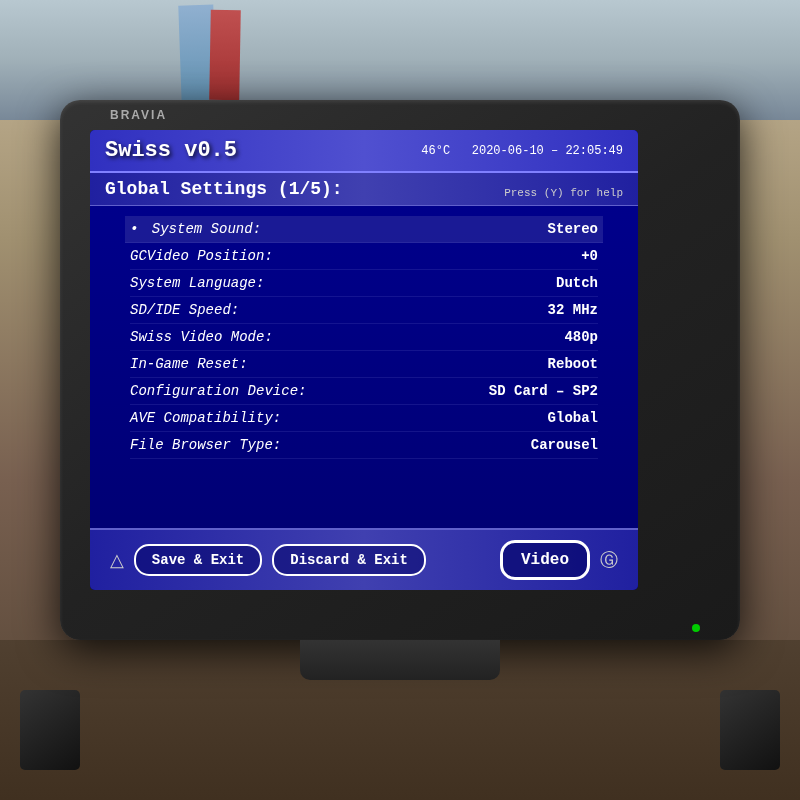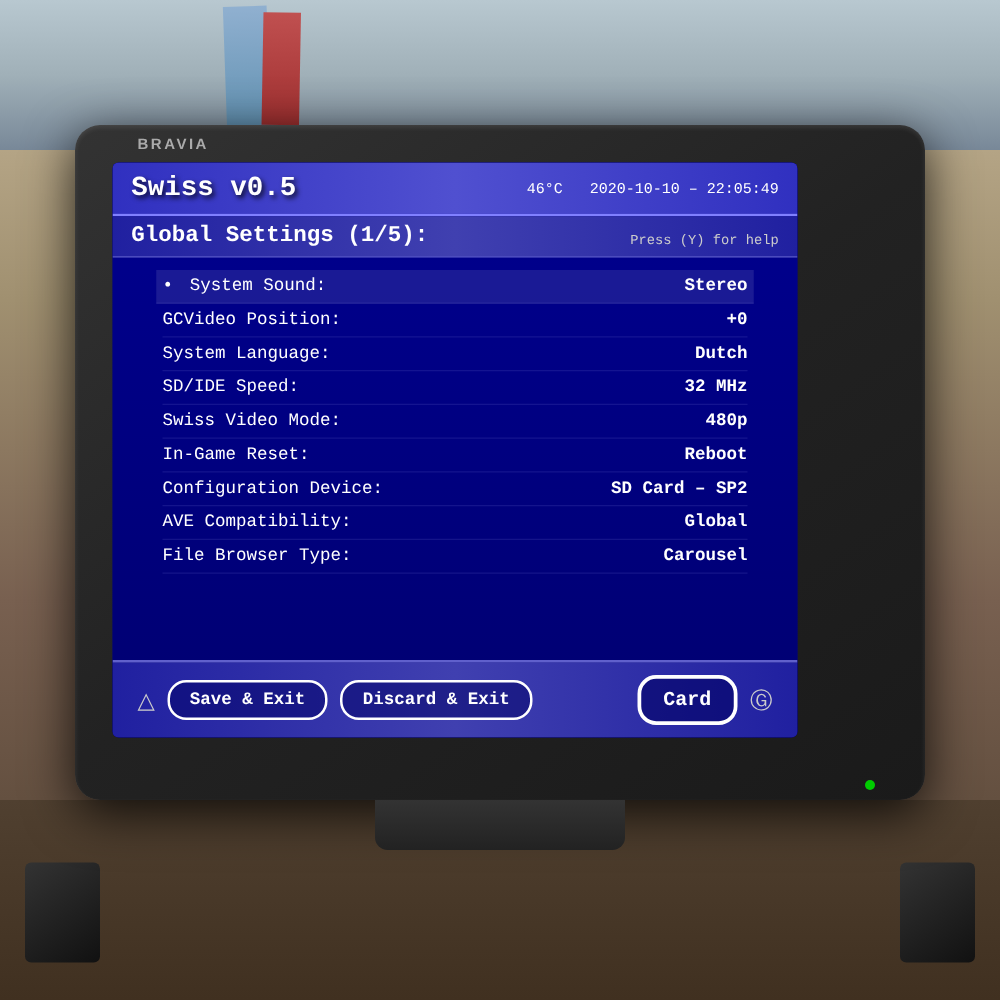--- a/index.html
+++ b/index.html
@@ -155,20 +155,21 @@
     .setting-row.active {
       background: rgba(255, 255, 255, 0.1);
       margin: 0 -5px;
       padding: 5px 5px;
     }
 
     .setting-label {
       color: #ffffff;
       font-size: 14px;
       font-family: 'Courier New', monospace;
+      font-style: italic;
     }
 
     .bullet {
       color: #ffffff;
       margin-right: 5px;
     }
 
     .setting-value {
       color: #ffffff;
       font-size: 14px;
@@ -310,21 +311,21 @@
   <div class="tv-brand">BRAVIA</div>
 
   <div class="tv-screen">
     <div class="screen-content">
 
       <div class="title-bar">
         <span class="title-left">Swiss v0.5</span>
         <div class="title-right">
           <span>46°C</span>
           &nbsp;
-          <span>2020-10-10 – 22:05:49</span>
+          <span>2020-06-10 – 22:05:49</span>
         </div>
       </div>
 
       <div class="page-header">
         <span class="page-title">Global Settings (1/5):</span>
         <span class="help-text">Press (Y) for help</span>
       </div>
 
       <div class="content-area">
         <div class="settings-list">
@@ -380,21 +381,21 @@
         </div>
       </div>
 
       <div class="bottom-bar">
         <div class="bottom-left">
           <span class="triangle-icon">△</span>
           <button class="btn">Save &amp; Exit</button>
           <button class="btn">Discard &amp; Exit</button>
         </div>
         <div class="bottom-right">
-          <button class="btn-next">Card</button>
+          <button class="btn-next">Video</button>
           <span class="g-icon">Ⓖ</span>
         </div>
       </div>
 
     </div>
   </div>
 
   <div class="tv-indicator"></div>
   <div class="tv-stand"></div>
 </div>

